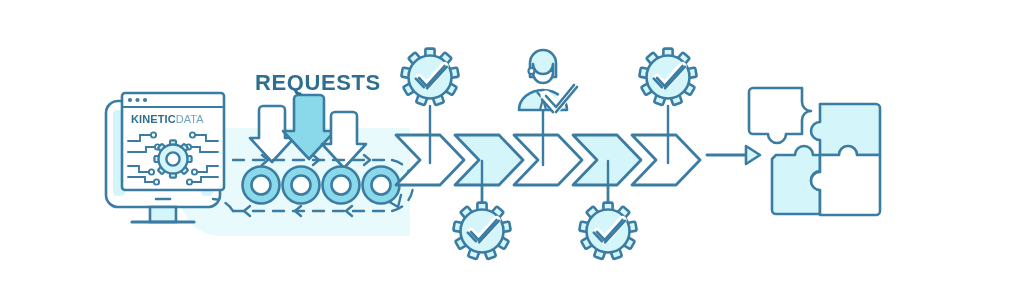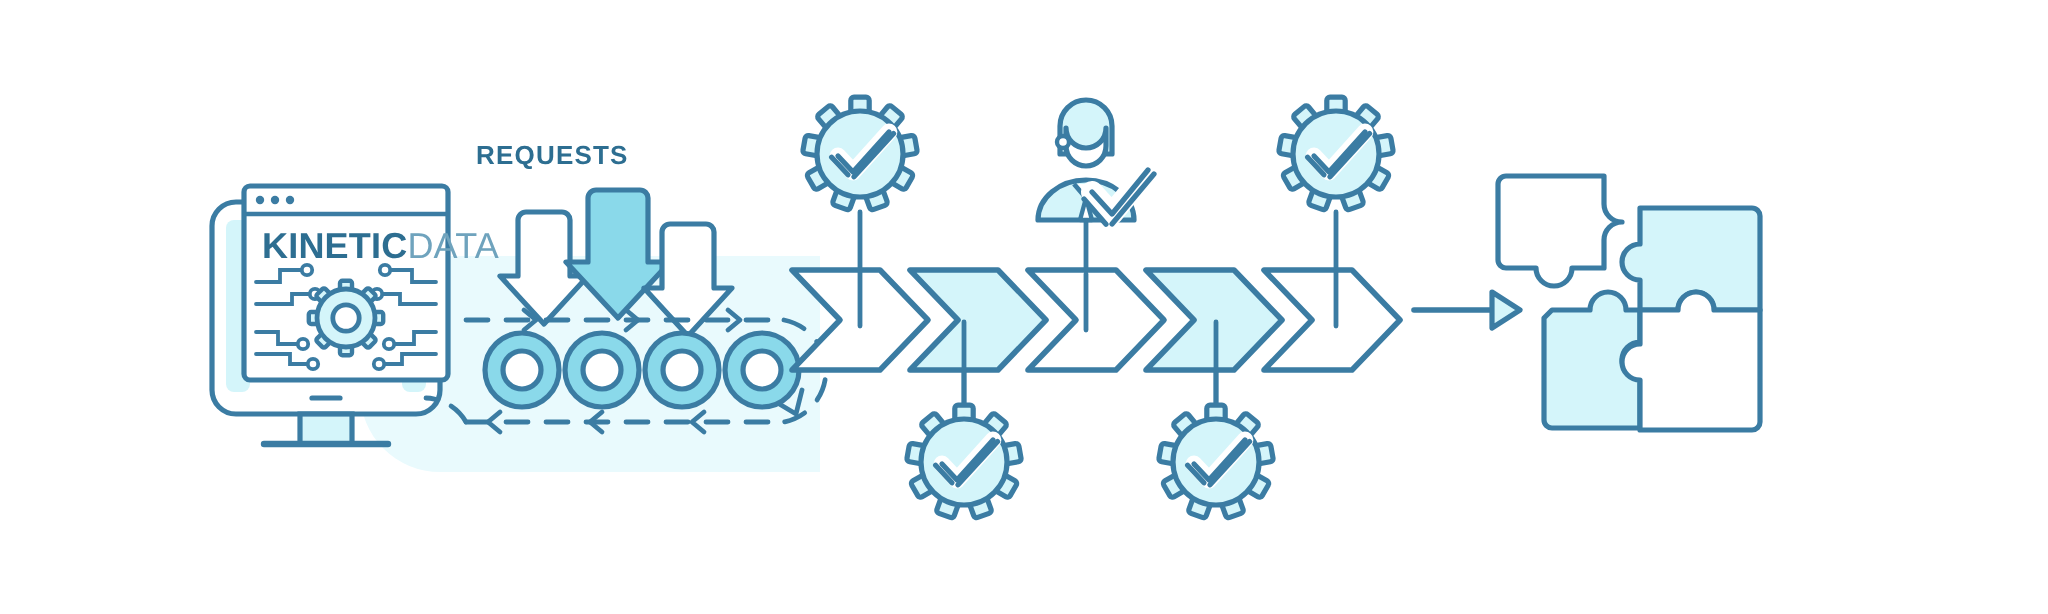--- a/index.html
+++ b/index.html
@@ -12,33 +12,33 @@
     overflow: hidden;
   }
   #stage {
     position: relative;
     width: 1024px; height: 307px;
     background: #ffffff;
   }
   #scene { position: absolute; left: 0; top: 0; }
   .lbl-requests {
     position: absolute;
-    left: 238px; top: 70px;
+    left: 255px; top: 70px;
     font-family: "Liberation Sans", sans-serif;
-    font-size: 13px;
+    font-size: 22px;
     font-weight: bold;
     letter-spacing: 0.6px;
     color: #2d6e91;
     white-space: nowrap;
   }
   .lbl-kinetic {
     position: absolute;
     left: 131px; top: 113px;
     font-family: "Liberation Sans", sans-serif;
-    font-size: 18px;
+    font-size: 11px;
     letter-spacing: 0.1px;
     white-space: nowrap;
   }
   .lbl-kinetic .k-bold { font-weight: bold; color: #2d6e91; }
   .lbl-kinetic .k-light { font-weight: normal; color: #6fa3bd; }
 </style>
 </head>
 <body>
 
 <div id="stage">

